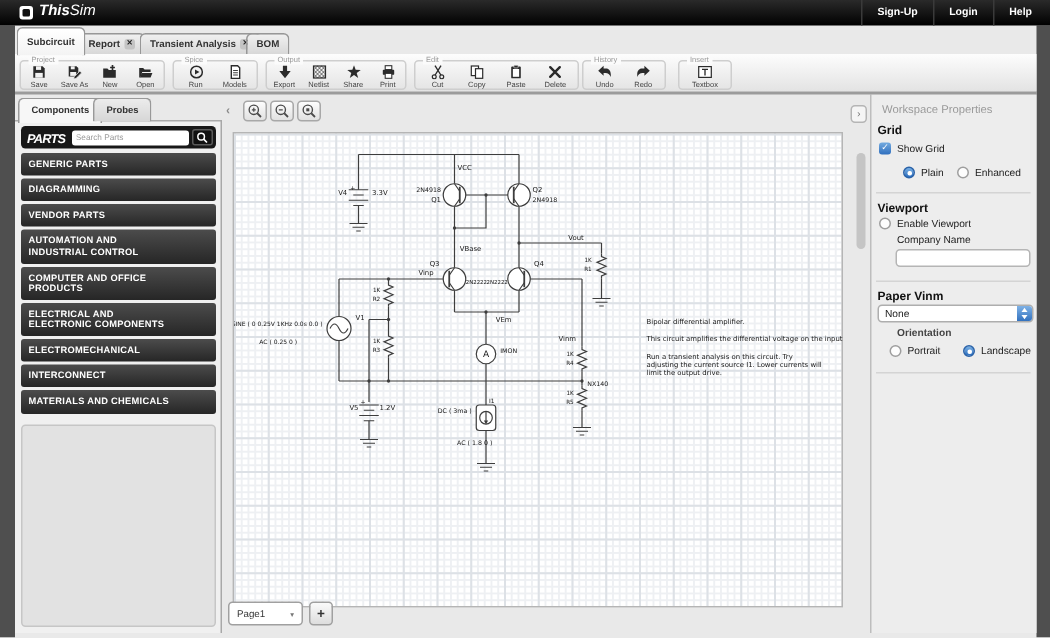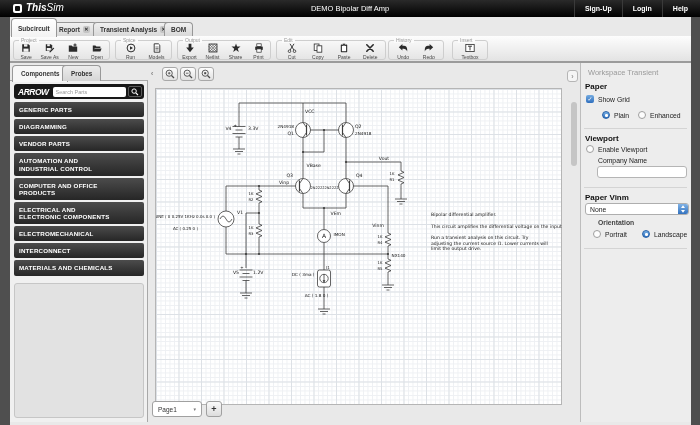--- a/index.html
+++ b/index.html
@@ -82,21 +82,20 @@
   #company-input{background:#fff;border:1px solid #b5b5b5;border-radius:3px;font-size:6.5px;padding:0 3px;}
 </style>
 </head>
 <body>
 
 <div id="titlebar" class="abs">
   <div id="logo-box" class="abs">
       <div></div>
     </div>
   <div id="brand" class="abs"><b>This</b><span>Sim</span></div>
-  <div id="win-title" class="abs">DEMO Bipolar Diff Amp</div>
   <div id="tb-links" class="abs">
     <span>Sign-Up</span>
     <span>Login</span>
     <span>Help</span>
   </div>
 </div>
 
 <div class="abs dark-strip" style="left:0;width:10px;"></div>
 <div class="abs dark-strip" style="left:691px;width:9px;"></div>
 
@@ -261,21 +260,21 @@
       <span class="tb-lbl">Textbox</span>
     </div>
   </div>
 </div>
 
 <div class="abs side-tab active" style="left:12px;"><span>Components</span></div>
 <div class="abs side-tab" style="left:62px;"><span>Probes</span></div>
 <div id="sidebar-panel" class="abs"></div>
 
 <div id="search-bar" class="abs">
-  <span id="arrow-logo">ARROW</span>
+  <span id="arrow-logo">PARTS</span>
   <input id="search-input" type="text" placeholder="Search Parts" style="">
   <div id="search-btn">
     <svg width="8" height="8" viewBox="0 0 8 8">
         <circle cx="3.1" cy="3.1" r="2.2" fill="none" stroke="#fff" stroke-width="1"></circle>
         <path d="M4.8,4.8 L7,7" stroke="#fff" stroke-width="1.1"></path>
       </svg>
   </div>
 </div>
 
 <div id="cat-list" class="abs">
@@ -450,23 +449,23 @@
 <div id="vscroll" class="abs"></div>
 
 <div id="page-tab" class="abs">
   <span>Page1</span>
   <span class="caret">▾</span>
 </div>
 <div id="add-page" class="abs">+</div>
 
 <div id="rp-collapse" class="abs">›</div>
 <div id="rpanel" class="abs">
-  <div class="abs rp-title" style="left:7px;top:5px;">Workspace Transient</div>
-
-  <div class="abs rp-h" style="left:4px;top:19px;">Paper</div>
+  <div class="abs rp-title" style="left:7px;top:5px;">Workspace Properties</div>
+
+  <div class="abs rp-h" style="left:4px;top:19px;">Grid</div>
   <div class="abs chk" style="left:5px;top:32px;">✓</div>
   <div class="abs rp-l" style="left:17px;top:33px;">Show Grid</div>
   <div class="abs radio sel" style="left:21px;top:48px;">
       <i></i>
     </div>
   <div class="abs rp-l" style="left:33px;top:49px;">Plain</div>
   <div class="abs radio" style="left:57px;top:48px;"></div>
   <div class="abs rp-l" style="left:69px;top:49px;">Enhanced</div>
   <div class="abs divider" style="left:3px;top:65px;width:103px;"></div>
 

